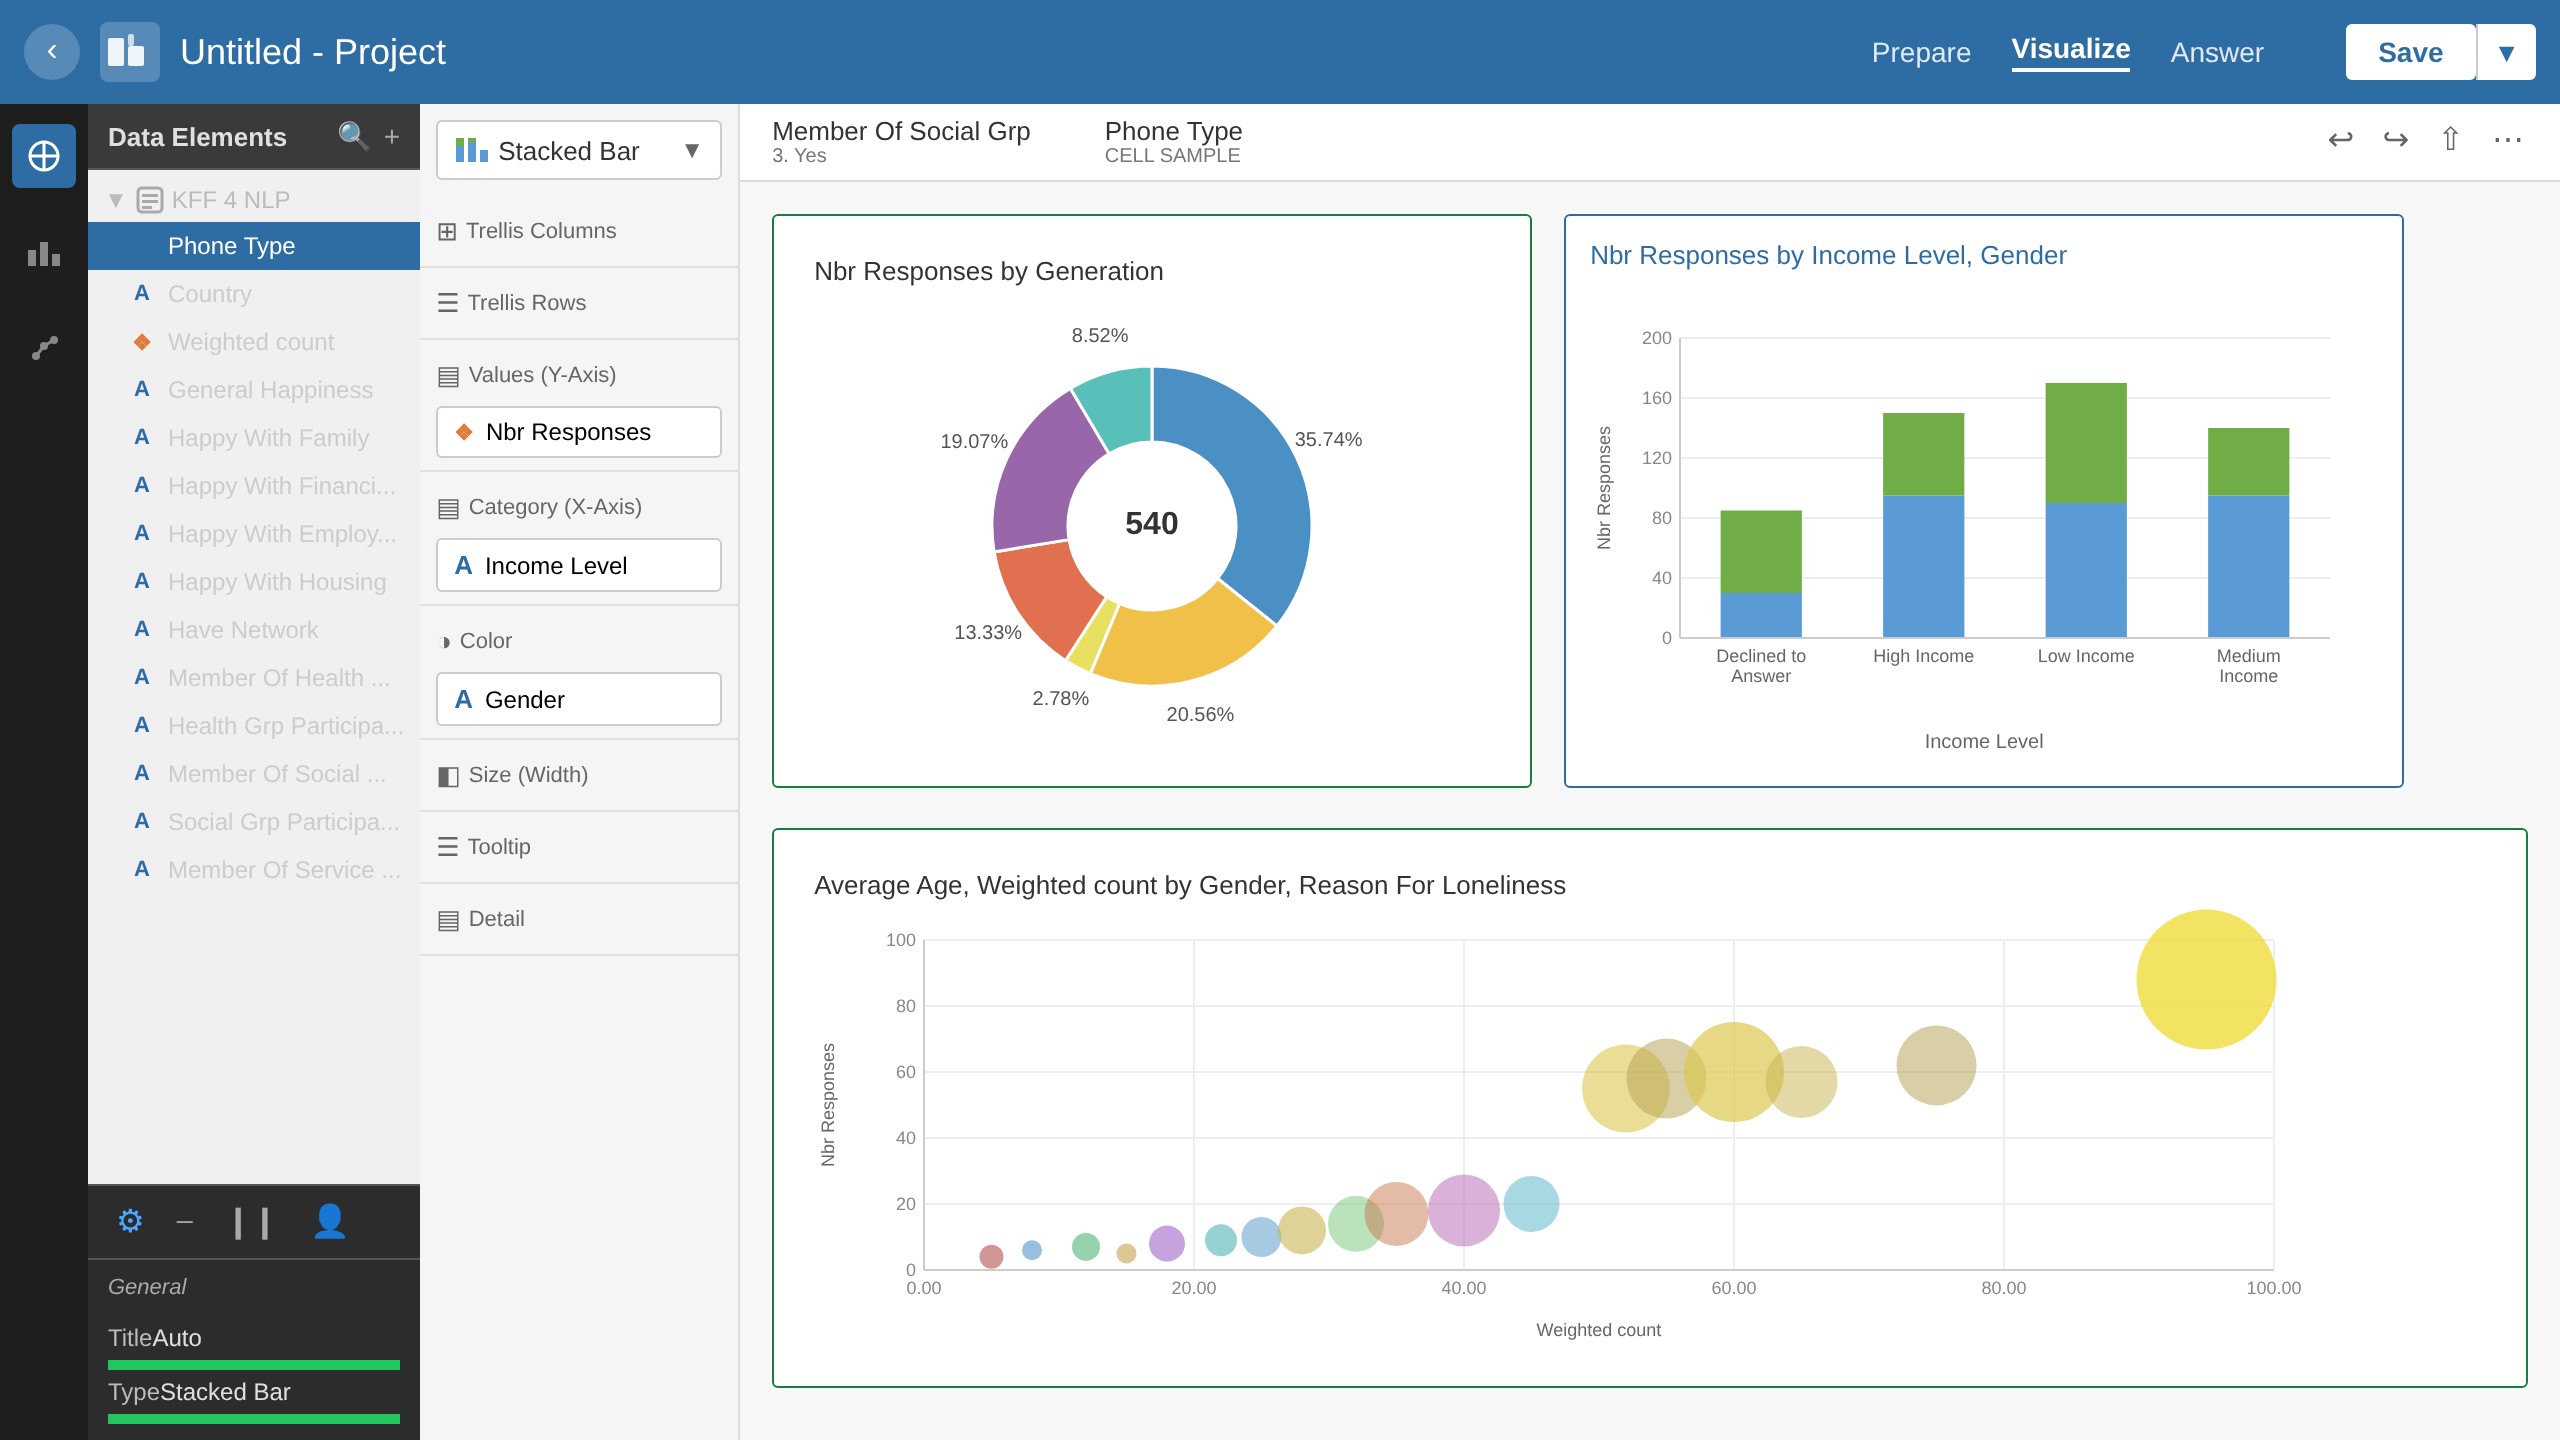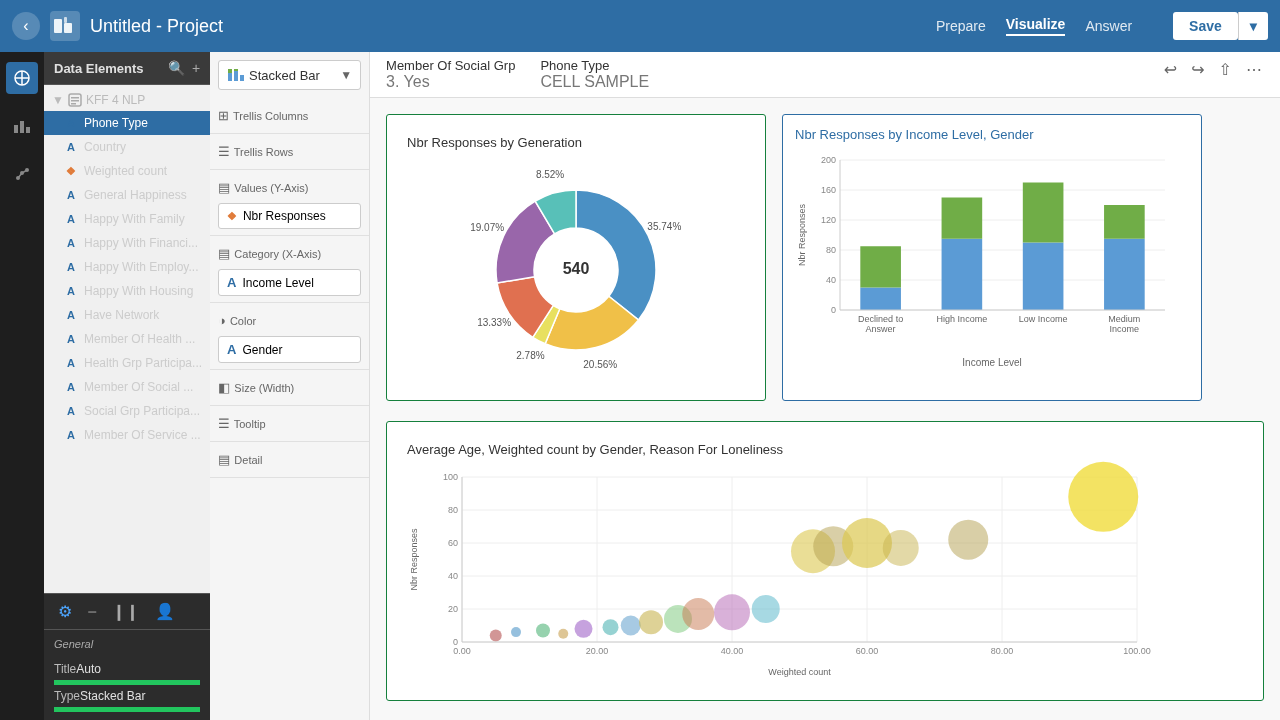--- a/index.html
+++ b/index.html
@@ -135,24 +135,24 @@
       overflow: auto;
       display: flex;
       flex-direction: column;
     }
 
     
     .content-header {
       background: white; border-bottom: 1px solid #ddd;
       padding: 6px 16px; display: flex; align-items: flex-start; justify-content: space-between;
     }
-    .content-header-left { display: flex; gap: 25px; }
+    .content-header-left { display: flex; gap: 37px; }
     .header-field { display: flex; flex-direction: column; }
     .header-field-label { font-size: 13px; color: #333; font-weight: 500; }
-    .header-field-value { font-size: 16px; color: #777; }
+    .header-field-value { font-size: 10px; color: #777; }
     .content-header-right { display: flex; gap: 10px; align-items: center; }
     .toolbar-icon { color: #666; cursor: pointer; font-size: 16px; padding: 2px; }
 
     
     .charts-area { flex: 1; padding: 16px; display: flex; flex-direction: column; gap: 20px; overflow: auto; }
 
     .chart-row { display: flex; gap: 16px; }
 
     .chart-container {
       background: white; border: 1px solid #15803d;
@@ -162,21 +162,21 @@
 
     
     .pie-chart-wrapper { display: flex; justify-content: center; align-items: center; height: 220px; }
 
     
     .bar-chart-container {
       background: white; border: 1px solid #2e6da4;
       border-radius: 3px; padding: 12px;
       width: 420px; min-width: 420px;
     }
-    .bar-chart-title { font-size: 13px; color: #2e6da4; margin-bottom: 8px; }
+    .bar-chart-title { font-size: 13px; color: #2e6da4; margin-bottom: 24px; }
 
     
     svg { overflow: visible; }
 
     ::-webkit-scrollbar { width: 6px; height: 6px; }
     ::-webkit-scrollbar-track { background: #f0f0f0; }
     ::-webkit-scrollbar-thumb { background: #bbb; border-radius: 3px; }
   </style>
 </head>
 <body>

